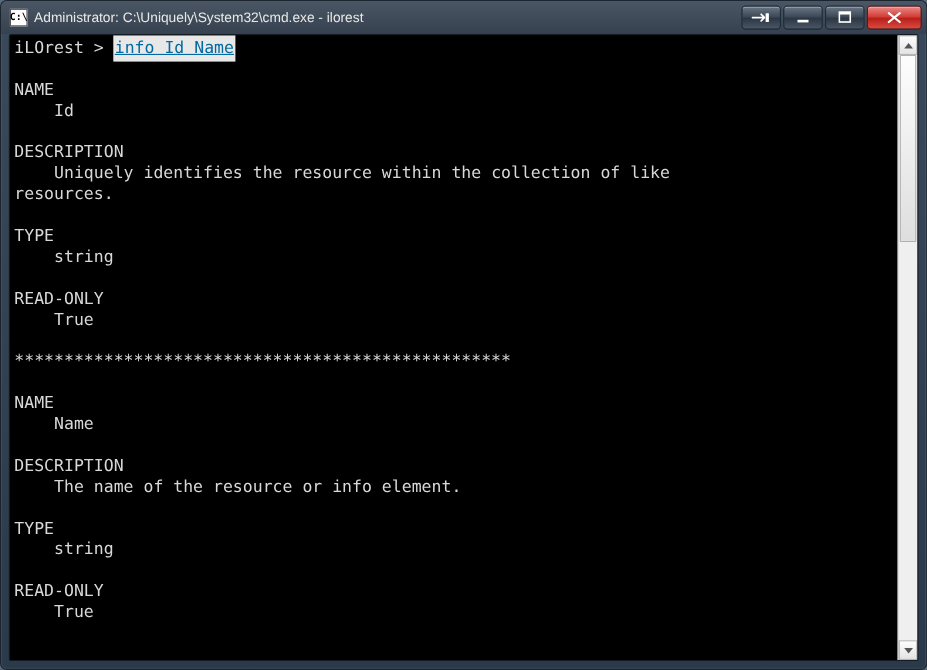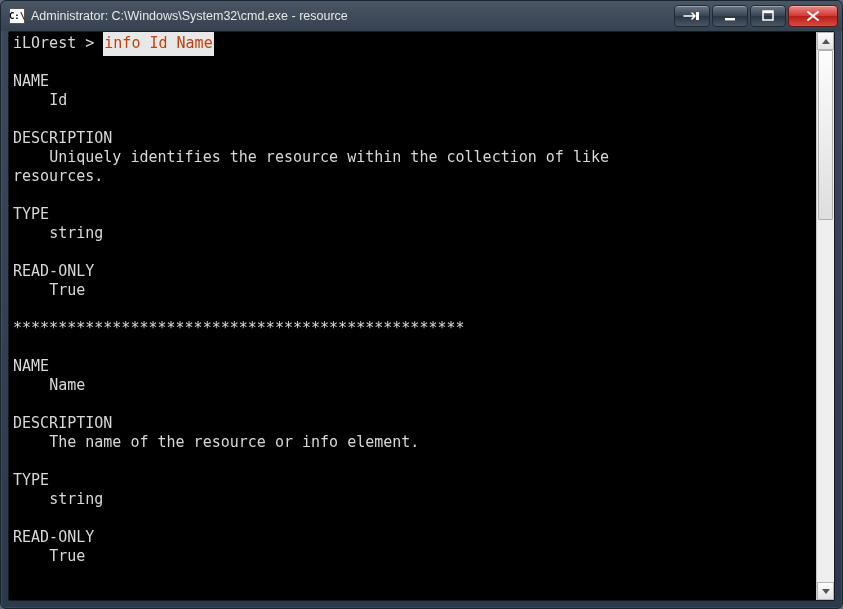--- a/index.html
+++ b/index.html
@@ -84,22 +84,23 @@
     color: #d8d8d8;
     font-family: Consolas, "Lucida Console", monospace;
     font-size: 15px;
     line-height: 19px;
     white-space: pre;
     overflow: hidden;
   }
   .prompt-line { display: inline; }
   .cmd-highlight {
     background: #e8e8e8;
-    color: #c2410c;
+    color: #0369a1;
     padding: 4px 1px;
+    text-decoration: underline;
   }
   
   .vscroll {
     position: absolute;
     right: 0; top: 0; bottom: 0;
     width: 18px;
     background: #e9e9e9;
     border-left: 1px solid #c8c8c8;
     display: flex;
     flex-direction: column;
@@ -135,21 +136,21 @@
   .arrow.down { border-top: 5px solid #555; }
 </style>
 </head>
 <body>
 
 <div class="window">
   <div class="titlebar">
     <div class="app-icon">
         <span>C:\</span>
       </div>
-    <div class="title-text">Administrator: C:\Windows\System32\cmd.exe - resource</div>
+    <div class="title-text">Administrator: C:\Uniquely\System32\cmd.exe - ilorest</div>
     <div class="spacer"></div>
     <div class="win-btns">
       <div class="win-btn">
         <svg width="18" height="10" viewBox="0 0 18 10">
           <path d="M1 5 H12 M9 2 L12 5 L9 8" stroke="#fff" stroke-width="1.6" fill="none" stroke-linecap="round" stroke-linejoin="round"></path>
           <rect x="13" y="1" width="3" height="8" fill="#fff" rx="0.5"></rect>
         </svg>
       </div>
       <div class="win-btn">
         <svg width="12" height="12" viewBox="0 0 12 12">

